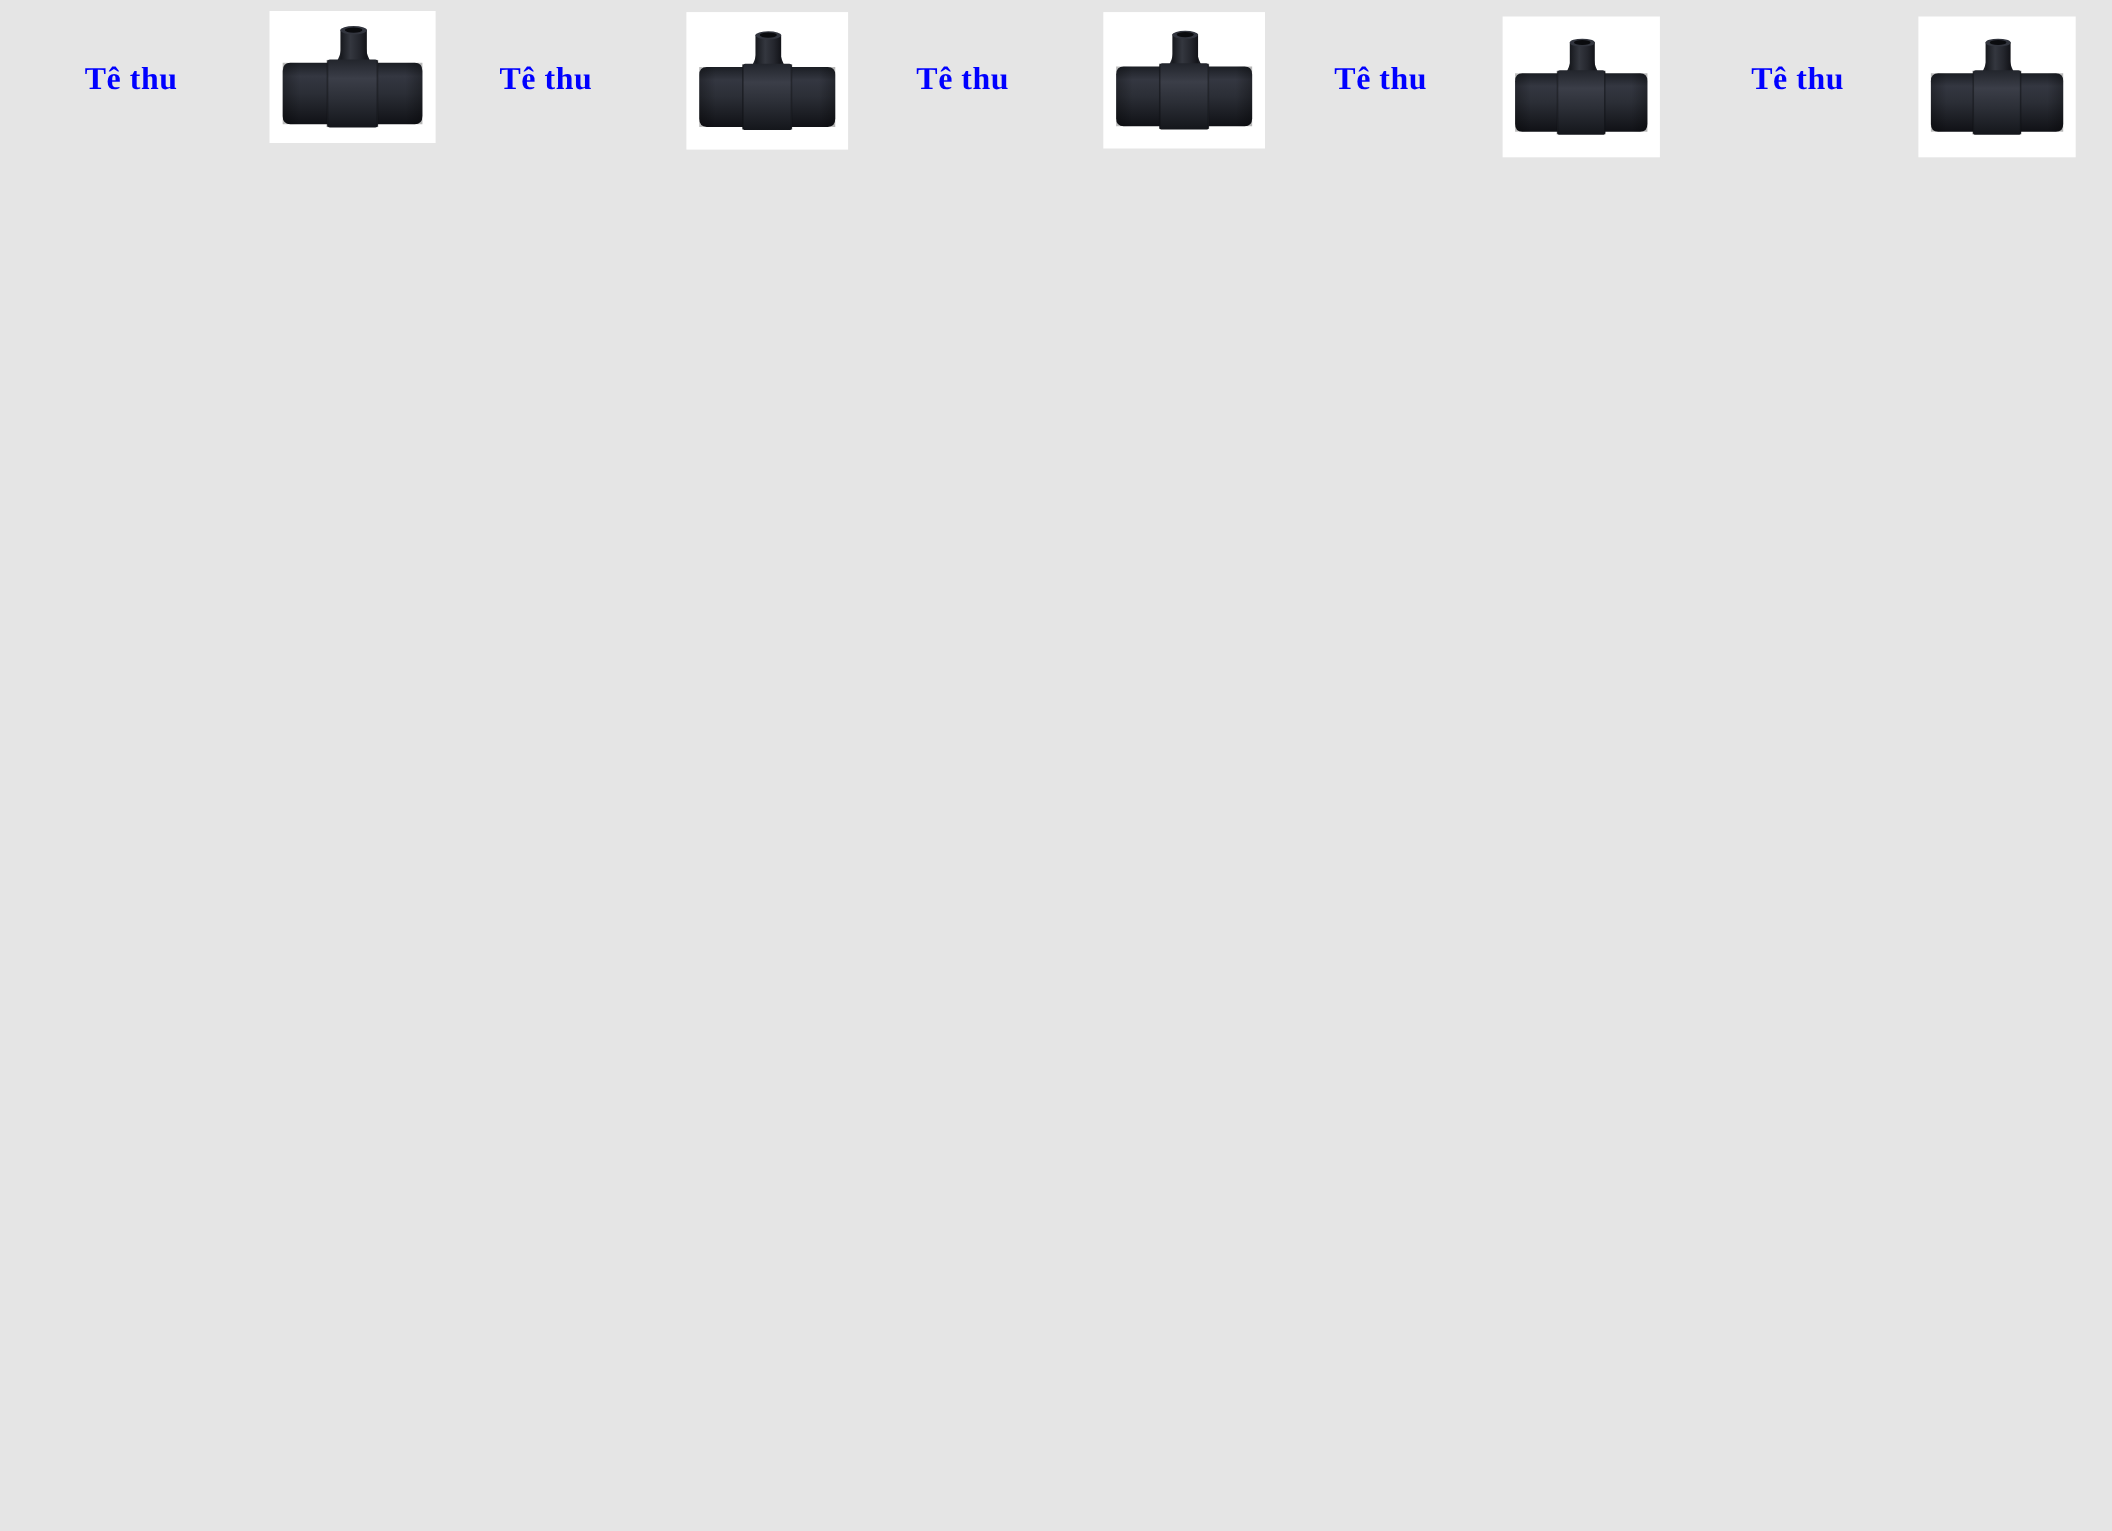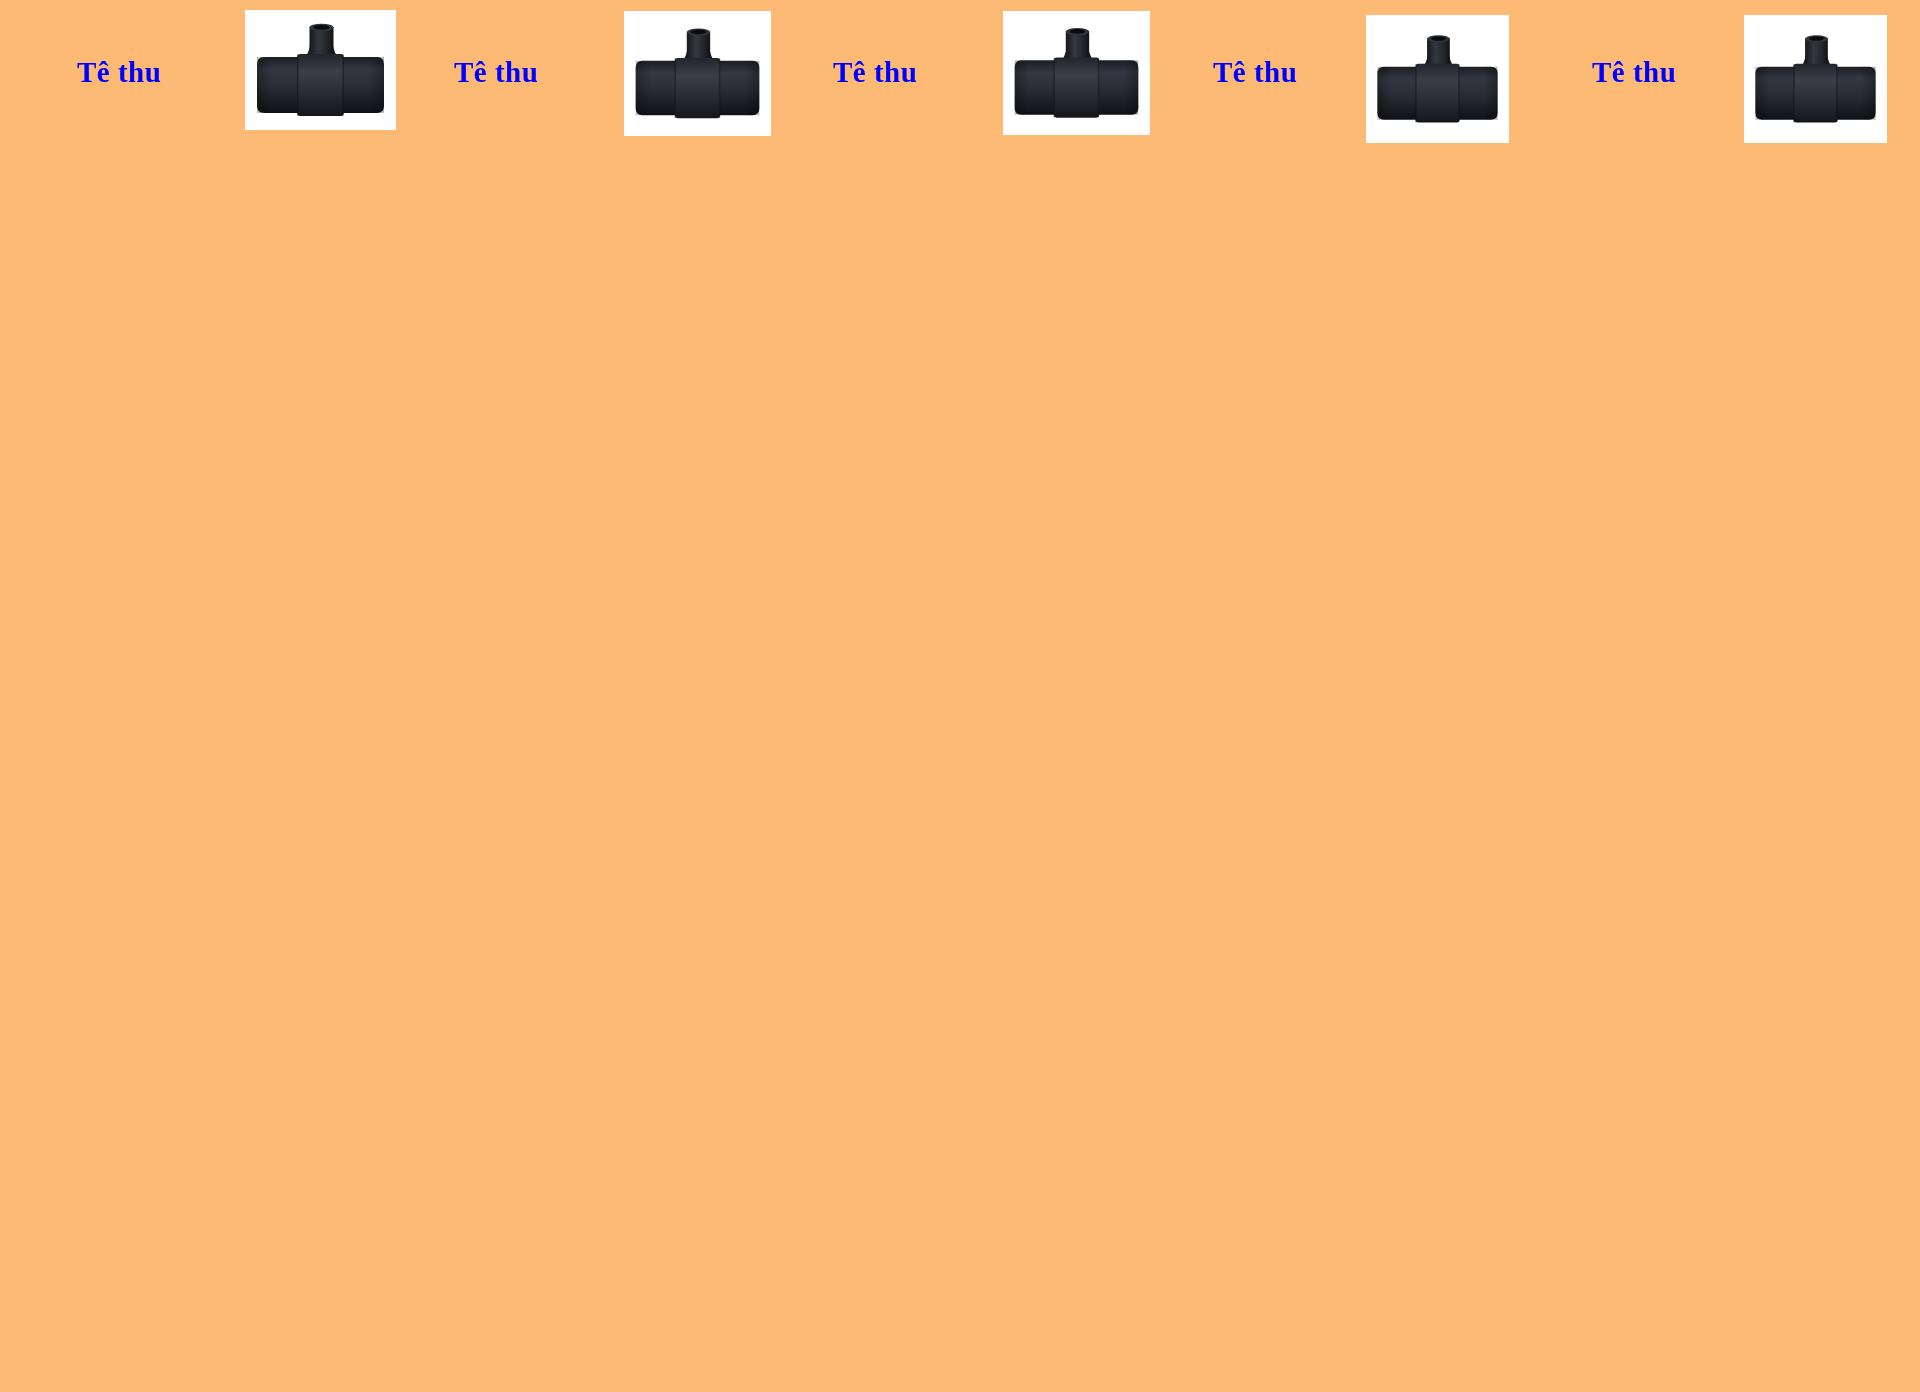--- a/index.html
+++ b/index.html
@@ -3,21 +3,21 @@
 <meta charset="utf-8">
 <style>
   html,body{margin:0;padding:0;}
   body{
     width:1920px;height:1392px;
     background:#000000;
     font-family:"Liberation Serif", serif;
     position:relative;
     overflow:hidden;
   }
-  .canvas{position:absolute;inset:0;background:#fdba74;}
+  .canvas{position:absolute;inset:0;background:#e5e5e5;}
 
   
   .lbl{
     position:absolute;
     top:57px;
     color:#0000ff;
     font-weight:bold;
     font-size:29px;
     line-height:30px;
     white-space:nowrap;

